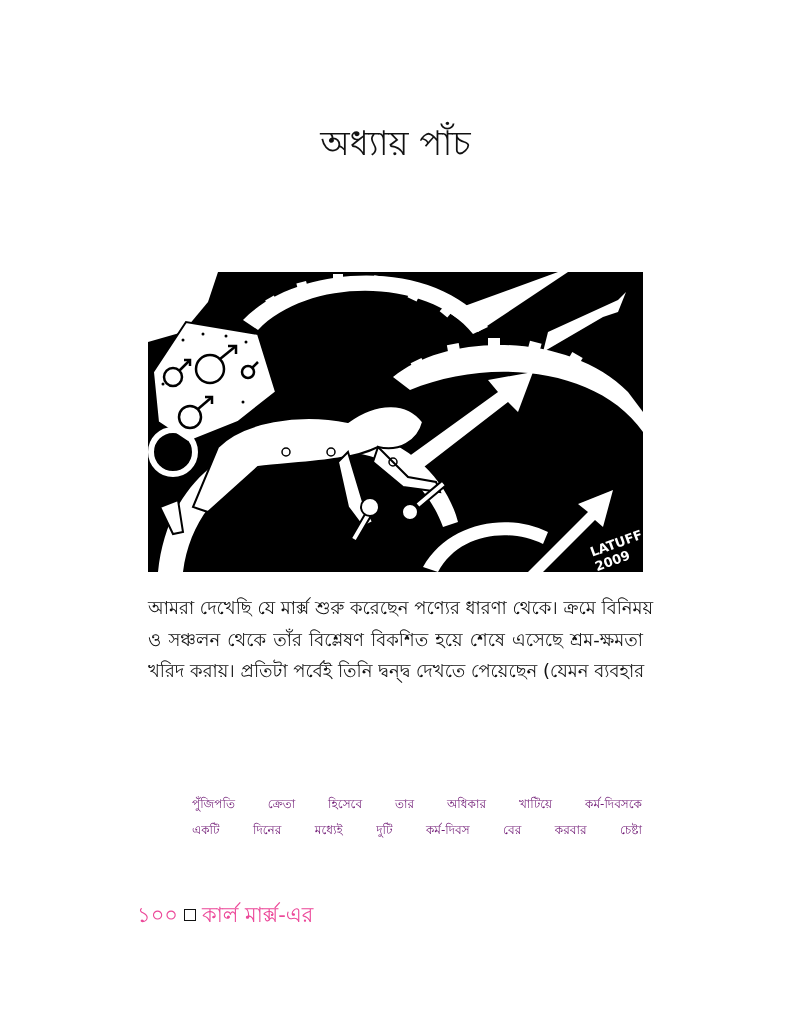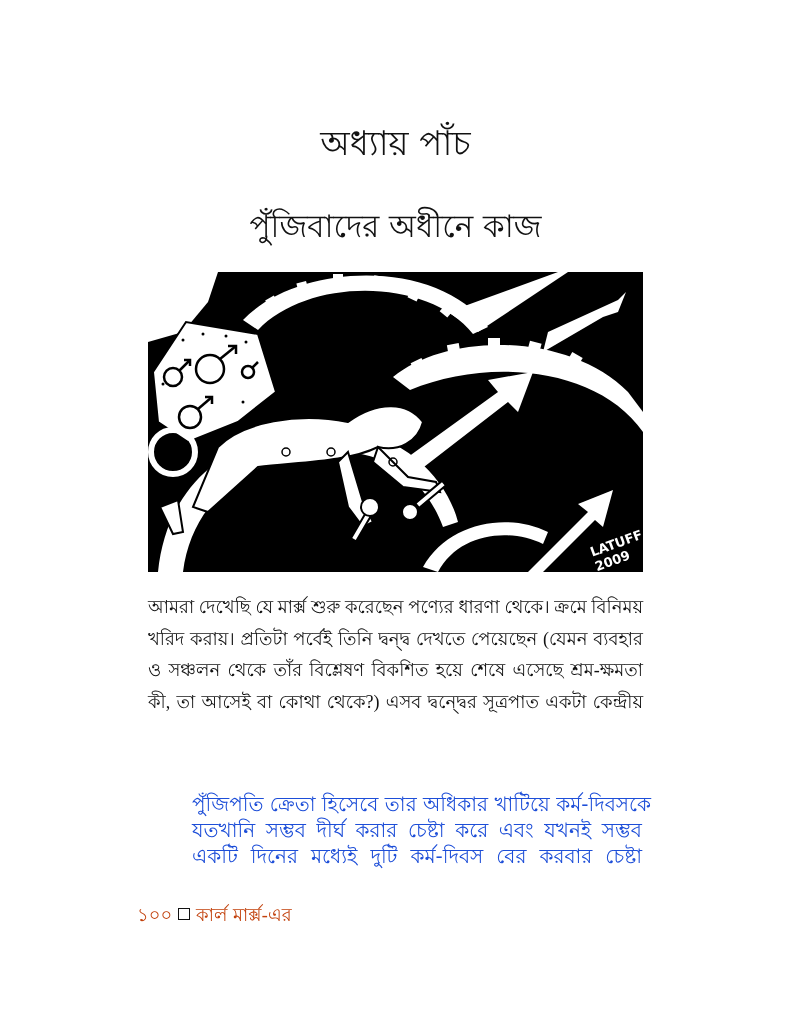--- a/index.html
+++ b/index.html
@@ -51,21 +51,20 @@
     .illustration svg {
       display: block;
       width: 100%;
       height: 100%;
     }
     .body-text {
       position: absolute;
       left: 148px;
       top: 592px;
       width: 495px;
-      font-family: Liberation Serif, serif;
     }
     .body-line {
       display: block;
       height: 31.5px;
       font-size: 18px;
       line-height: 31.5px;
       white-space: nowrap;
       text-align: justify;
       text-align-last: justify;
       color: #111;
@@ -75,52 +74,51 @@
     }
     .quote {
       position: absolute;
       left: 192px;
       top: 791px;
       width: 450px;
     }
     .quote-line {
       display: block;
       height: 26px;
-      font-size: 20px;
+      font-size: 12px;
       line-height: 26px;
       white-space: nowrap;
       text-align: justify;
       text-align-last: justify;
-      color: #1d4ed8;
+      color: #701a75;
     }
     .footer {
       position: absolute;
       left: 137px;
       top: 903px;
-      font-size: 18px;
+      font-size: 21px;
       line-height: 24px;
-      color: #c2410c;
+      color: #ec4899;
       white-space: nowrap;
     }
     .footer .box {
       display: inline-block;
       width: 10px;
       height: 10px;
       border: 1.3px solid #111;
       margin: 0 6px 0 6px;
       vertical-align: 1px;
     }
   </style>
 </head>
 <body>
 
 <div class="page">
 
   <div class="chapter-label">অধ্যায় পাঁচ</div>
-  <div class="chapter-title">পুঁজিবাদের অধীনে কাজ</div>
 
   <div class="illustration">
     <svg viewBox="0 0 495 300" xmlns="http://www.w3.org/2000/svg">
       <rect x="0" y="0" width="495" height="300" fill="#000"></rect>
 
       <path d="M0,0 L70,0 L60,30 L35,60 L0,70 Z" fill="#fff"></path>
 
       <g fill="#fff">
         <path d="M95,48 C150,-10 290,-15 340,55 L325,62 C280,5 160,5 110,58 Z"></path>
         <rect x="120" y="25" width="10" height="14" transform="rotate(-30 125 32)"></rect>
@@ -205,28 +203,26 @@
 
       <g fill="#fff" font-family="DejaVu Sans, sans-serif" font-size="13" font-weight="bold">
         <text x="443" y="278" transform="rotate(-20 463 278)">LATUFF</text>
         <text x="448" y="294" transform="rotate(-20 463 294)">2009</text>
       </g>
     </svg>
   </div>
 
   <div class="body-text">
     <span class="body-line">আমরা দেখেছি যে মার্ক্স শুরু করেছেন পণ্যের ধারণা থেকে। ক্রমে বিনিময়</span>
+    <span class="body-line">ও সঞ্চলন থেকে তাঁর বিশ্লেষণ বিকশিত হয়ে শেষে এসেছে শ্রম-ক্ষমতা</span>
     <span class="body-line">খরিদ করায়। প্রতিটা পর্বেই তিনি দ্বন্দ্ব দেখতে পেয়েছেন (যেমন ব্যবহার</span>
-    <span class="body-line">ও সঞ্চলন থেকে তাঁর বিশ্লেষণ বিকশিত হয়ে শেষে এসেছে শ্রম-ক্ষমতা</span>
-    <span class="body-line">কী, তা আসেই বা কোথা থেকে?) এসব দ্বন্দ্বের সূত্রপাত একটা কেন্দ্রীয়</span>
   </div>
 
   <div class="quote">
     <span class="quote-line">পুঁজিপতি ক্রেতা হিসেবে তার অধিকার খাটিয়ে কর্ম-দিবসকে</span>
-    <span class="quote-line">যতখানি সম্ভব দীর্ঘ করার চেষ্টা করে এবং যখনই সম্ভব</span>
     <span class="quote-line">একটি দিনের মধ্যেই দুটি কর্ম-দিবস বের করবার চেষ্টা</span>
   </div>
 
   <div class="footer">
     <span>১০০</span><span class="box"></span><span>কার্ল মার্ক্স-এর</span>
   </div>
 
 </div>
 
 </body></html>

